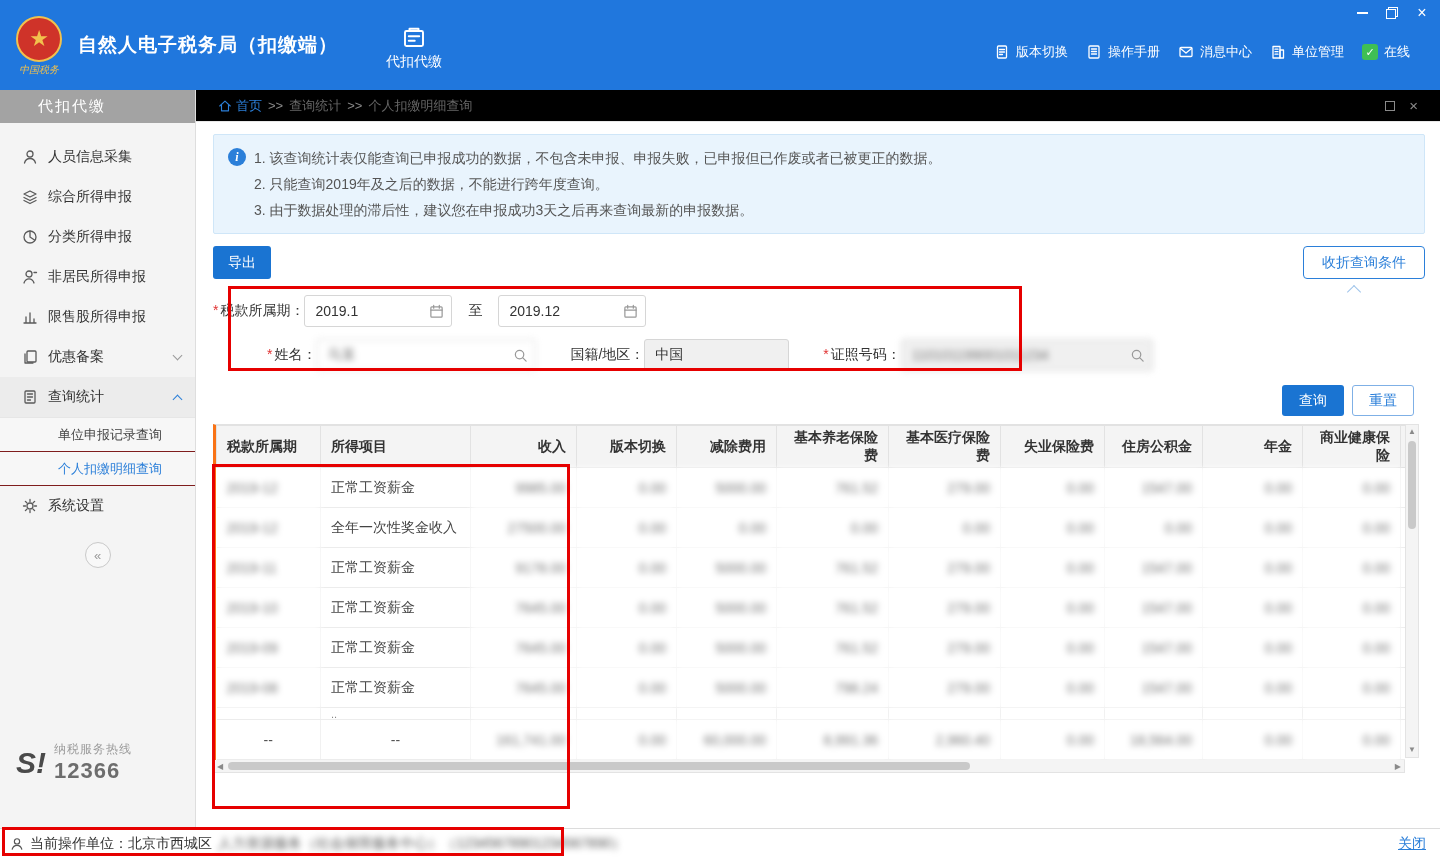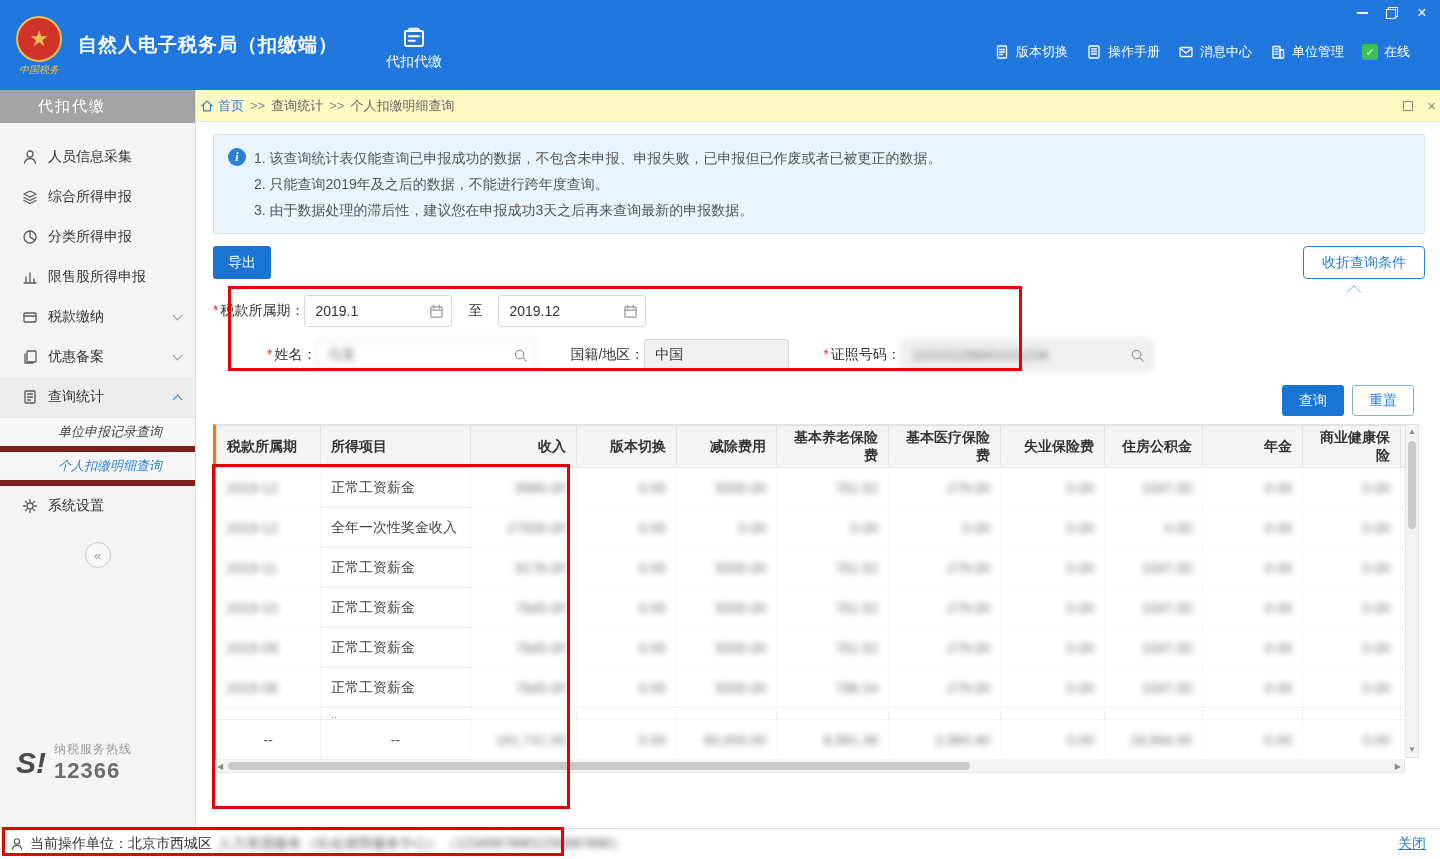--- a/index.html
+++ b/index.html
@@ -35,32 +35,32 @@
   
   .sidebar { position:relative; width:196px; background:#f4f4f4; border-right:1px solid #dedede; flex:0 0 196px; }
   .sidebar-header { height:33px; background:#a3a3a3; color:#fff; font-size:15px; display:flex; align-items:center; padding-left:38px; letter-spacing:2px; }
   .nav { padding-top:14px; }
   .nav-item { height:40px; display:flex; align-items:center; gap:10px; padding:0 14px 0 22px; font-size:14px; color:#333; cursor:pointer; }
   .nav-item svg { flex:0 0 16px; color:#5a5a5a; }
   .nav-item .chev { margin-left:auto; width:7px; height:7px; border-right:1.5px solid #999; border-bottom:1.5px solid #999; transform:rotate(45deg); margin-top:-3px; }
   .nav-item.expanded { background:#ececec; }
   .nav-item.expanded .chev { transform:rotate(-135deg); border-color:#2b7fd9; margin-top:4px; }
   .nav-sub { border-top:1px solid #e6e6e6; }
-  .nav-subitem { height:34px; display:flex; align-items:center; padding-left:58px; font-size:13px; color:#444; border-bottom:6px solid #7f1d1d; cursor:pointer; background:#f7f7f7;font-style:italic; }
+  .nav-subitem { height:34px; display:flex; align-items:center; padding-left:58px; font-size:13px; color:#444; border-bottom:1px solid #7f1d1d; cursor:pointer; background:#f7f7f7; }
   .nav-subitem.selected { color:#2b7fd9; }
   .collapse-btn { width:26px; height:26px; border:1px solid #c9c9c9; border-radius:50%; color:#9a9a9a; font-size:13px; display:flex; align-items:center; justify-content:center; margin:16px auto 0; cursor:pointer; background:#f8f8f8; }
   .hotline { position:absolute; left:16px; bottom:44px; display:flex; align-items:center; gap:8px; }
   .hotline-icon { font-size:30px; font-weight:bold; font-style:italic; color:#4a4a4a; line-height:1; }
   .hotline-text { display:flex; flex-direction:column; }
   .hotline-label { font-size:12px; color:#9a9a9a; letter-spacing:1px; }
   .hotline-number { font-size:22px; font-weight:bold; color:#6d6d6d; letter-spacing:1px; }
 
   
   .content { flex:1; display:flex; flex-direction:column; background:#fff; min-width:0; }
-  .breadcrumb-bar { height:32px; background:#fef9c3; border-bottom:1px solid #e8e8e8; display:flex; align-items:center; padding:0 4px; font-size:13px; color:#666; gap:6px; }
+  .breadcrumb-bar { height:32px; background:#000000; border-bottom:1px solid #e8e8e8; display:flex; align-items:center; padding:0 22px; font-size:13px; color:#666; gap:6px; }
   .crumb-home { color:#2b7fd9; cursor:pointer; display:flex; align-items:center; gap:4px; }
   .crumb-sep { color:#888; }
   .bc-controls { margin-left:auto; display:flex; align-items:center; gap:14px; color:#8a8a8a; }
   .bc-restore { width:10px; height:10px; border:1px solid #8a8a8a; display:inline-block; }
   .bc-close { font-size:15px; cursor:pointer; }
 
   .content-body { flex:1; padding:0; position:relative; }
 
   .notice-box { margin:12px 15px 0 17px; background:#e9f4fd; border:1px solid #cfe6f8; padding:10px 14px 10px 40px; position:relative; border-radius:2px; }
   .info-icon { position:absolute; left:14px; top:13px; width:18px; height:18px; border-radius:50%; background:#2b7fd9; color:#fff; font-size:12px; font-style:italic; font-weight:bold; display:flex; align-items:center; justify-content:center; font-family:"Liberation Serif","DejaVu Serif",serif; }
@@ -220,31 +220,31 @@
         </div>
         <div class="nav-item">
           <svg class="ic" width="16" height="16" viewBox="0 0 16 16">
               <circle cx="8" cy="8" r="6"></circle>
               <path d="M8 8V2M8 8l4.5 3"></path>
             </svg>
           <span>分类所得申报</span>
         </div>
         <div class="nav-item">
           <svg class="ic" width="16" height="16" viewBox="0 0 16 16">
+              <circle cx="7" cy="5" r="3"></circle>
+              <path d="M2 14c.8-2.8 2.6-4.2 5-4.2s4.2 1.4 5 4.2"></path>
+              <path d="M12 3.5h2.5"></path>
+            </svg>
+          <span>非居民所得申报</span>
+        </div>
+        <div class="nav-item">
+          <svg class="ic" width="16" height="16" viewBox="0 0 16 16">
               <path d="M2 14h12M4 14V8M8 14V4M12 14v-4"></path>
             </svg>
           <span>限售股所得申报</span>
-        </div>
-        <div class="nav-item">
-          <svg class="ic" width="16" height="16" viewBox="0 0 16 16">
-              <rect x="2" y="4" width="12" height="9" rx="1"></rect>
-              <path d="M2 7h12"></path>
-            </svg>
-          <span>税款缴纳</span>
-          <span class="chev"></span>
         </div>
         <div class="nav-item">
           <svg class="ic" width="16" height="16" viewBox="0 0 16 16">
               <rect x="5" y="2" width="9" height="11" rx="1"></rect>
               <path d="M3 5v9h8"></path>
             </svg>
           <span>优惠备案</span>
           <span class="chev"></span>
         </div>
         <div class="nav-item expanded">

